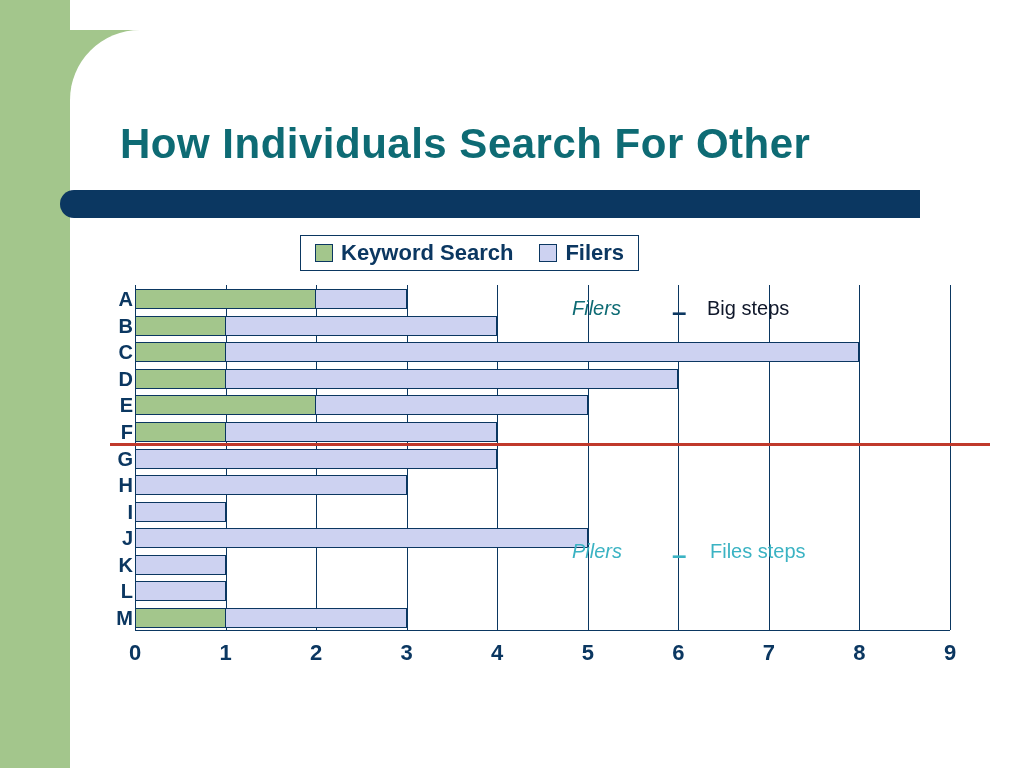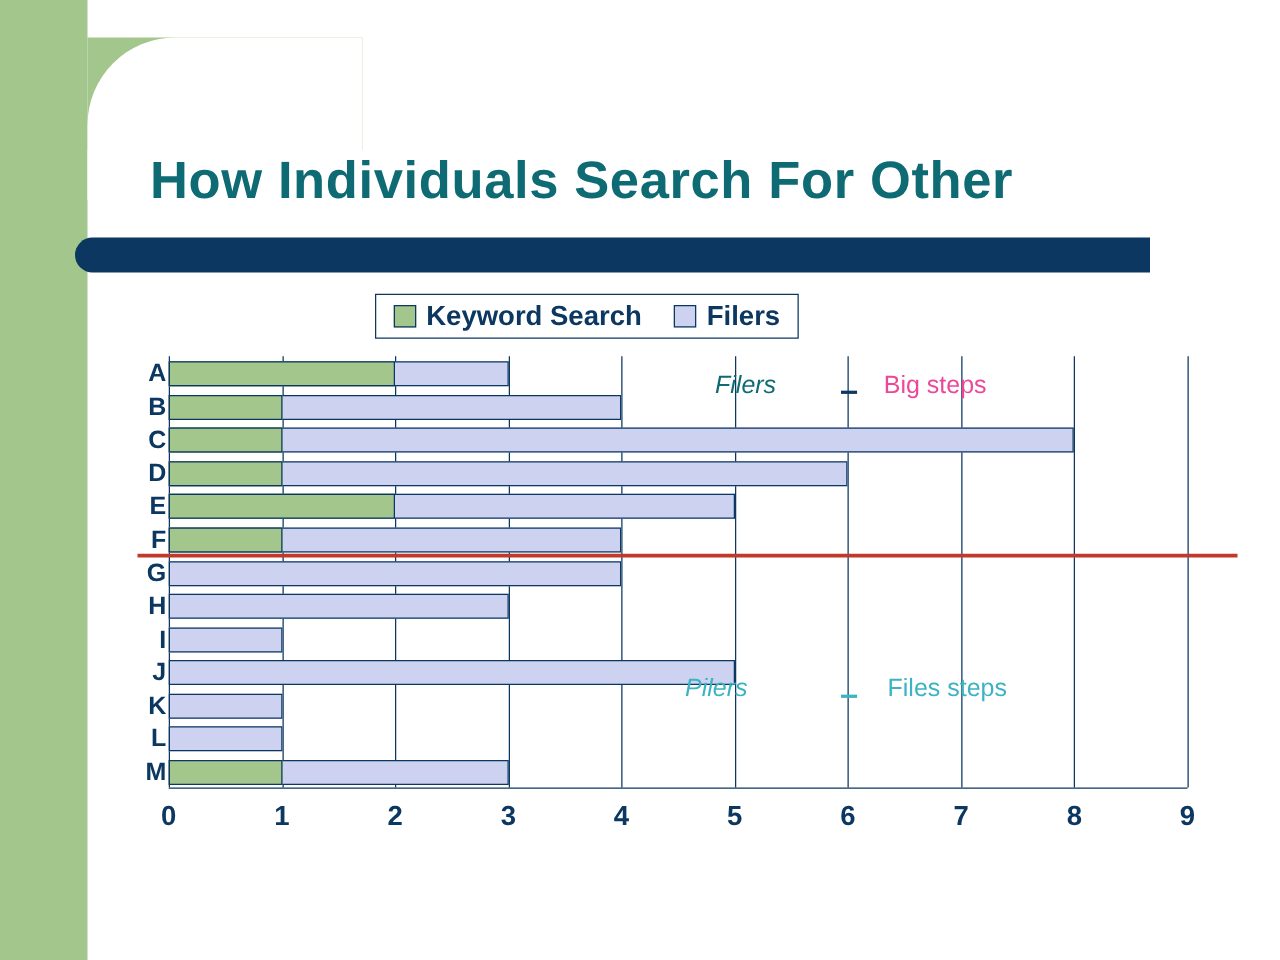--- a/index.html
+++ b/index.html
@@ -20,21 +20,21 @@
   .xline { position: absolute; left: 30px; top: 345px; width: 815px; border-top: 1px solid #0b3761; }
   .row { position: absolute; left: 0; height: 22px; }
   .row-label { position: absolute; width: 28px; text-align: right; font-size: 20px; font-weight: bold; color: #0b3761; left: -30px; top: 0; }
   .bar { position: absolute; left: 0; height: 20px; top: 1px; border: 1px solid #0b3761; }
   .bar-keyword { background: #a3c68c; }
   .bar-other { background: #cdd2f1; }
   .xtick { position: absolute; top: 355px; font-size: 22px; font-weight: bold; color: #0b3761; transform: translateX(-50%); }
   .divider-line { position: absolute; border-top: 3px solid #c0392b; height: 0; }
   .annot { position: absolute; font-size: 20px; margin-left: 32px; }
   .annot-filers { color: #0e6b74; font-style: italic; font-weight: 500; }
-  .annot-big { color: #ec4899; font-weight: 500; }
+  .annot-big { color: #0f172a; font-weight: 500; }
   .annot-pilers { color: #3bb3c3; font-style: italic; }
   .annot-small { color: #3bb3c3; }
   .annot-dash { font-weight: bold; letter-spacing: -1px; }
 </style>
 </head>
 <body>
 
 <div class="side-band"></div>
 <div class="corner"></div>
 
@@ -136,16 +136,16 @@
       <div class="xtick" style="left: 754.444px;">8</div>
       <div class="xtick" style="left: 845px;">9</div>
     </div>
 
   <div class="divider-line" id="divider" style="left: 5px; top: 158.231px; width: 880px;"></div>
 
   <div class="annot annot-filers" style="left:435px; top:12px;">Filers</div>
   <div class="annot annot-dash" style="left:535px; top:12px; color:#0b3761; font-size:26px;">–</div>
   <div class="annot annot-big" style="left:570px; top:12px;">Big steps</div>
 
-  <div class="annot annot-pilers" style="left:411px; top:255px;">Pilers</div>
+  <div class="annot annot-pilers" style="left:435px; top:255px;">Pilers</div>
   <div class="annot annot-dash" style="left:535px; top:255px; color:#3bb3c3; font-size:26px;">–</div>
   <div class="annot annot-small" style="left:573px; top:255px;">Files steps</div>
 </div>
 
 </body></html>

